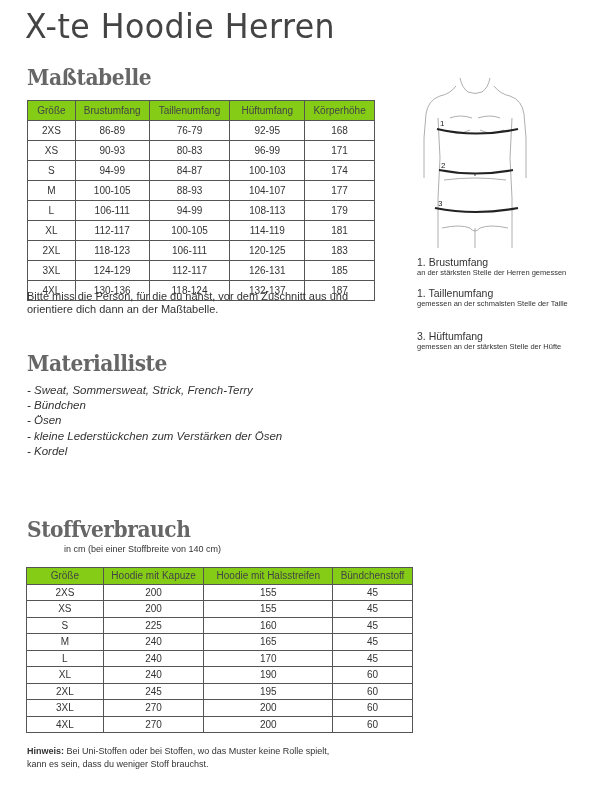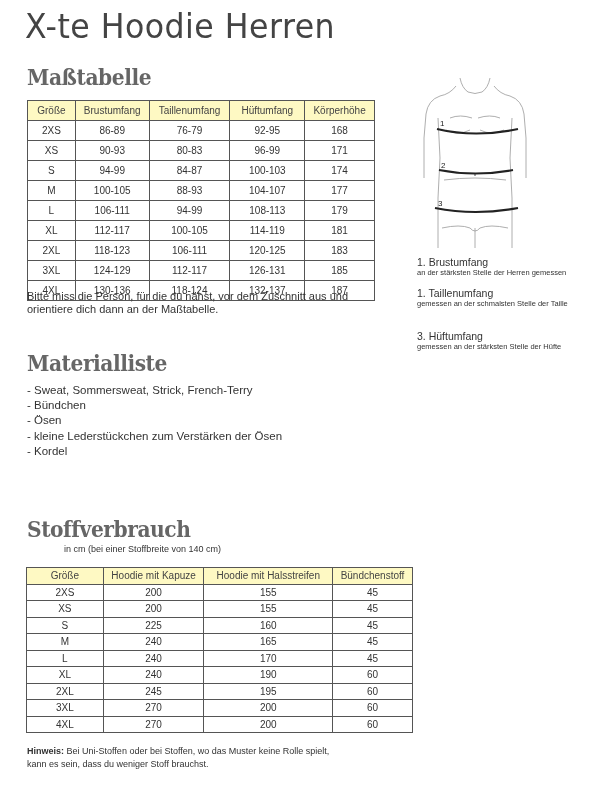--- a/index.html
+++ b/index.html
@@ -1,30 +1,30 @@
 <!DOCTYPE html>
 <html><head>
 <meta charset="utf-8">
 <style>
   html, body { margin: 0; padding: 0; background: #ffffff; }
   body { width: 600px; height: 787px; position: relative; overflow: hidden; font-family: "Liberation Sans", sans-serif; color: #333; }
   .title { position: absolute; left: 25px; top: 6px; font-family: "DejaVu Sans", sans-serif; font-weight: 200; font-size: 34px; letter-spacing: 0.5px; color: #444; -webkit-text-stroke: 0px; font-weight: normal; transform: scaleX(0.93); transform-origin: left top; }
   .section-h { position: absolute; font-family: "DejaVu Serif", serif; font-weight: bold; color: #666; font-size: 22px; letter-spacing: -0.5px; transform: scaleX(0.92); transform-origin: left top; }
   table.grid { position: absolute; border-collapse: collapse; font-size: 10px; color: #333; }
   table.grid td, table.grid th { border: 1px solid #555; text-align: center; padding: 0; font-weight: normal; }
-  table.grid th { background: #fef9c3; color: #444; }
+  table.grid th { background: #84cc16; color: #444; }
   .t1 { left: 27px; top: 100px; width: 348px; }
   .t1 th, .t1 td { height: 19px; }
   .t2 { left: 26px; top: 567px; width: 387px; }
   .t2 th, .t2 td { height: 15.5px; }
   .note { position: absolute; font-size: 11px; line-height: 13px; color: #333; }
   .legend { position: absolute; left: 417px; }
   .legend .lt { font-size: 10.5px; color: #333; line-height: 12px; }
   .legend .ls { font-size: 7.5px; color: #333; line-height: 10px; }
-  .mat-list { position: absolute; left: 27px; top: 383px; font-size: 11.5px; line-height: 15.2px; color: #333; margin: 0; padding: 0; list-style: none; }
+  .mat-list { position: absolute; left: 27px; top: 383px; font-size: 11.5px; line-height: 15.2px; color: #333; margin: 0; padding: 0; list-style: none; font-style: italic; }
   .sub { position: absolute; left: 27px; top: 544px; font-size: 9px; color: #333; margin-left: 37px; }
   .figure { position: absolute; left: 420px; top: 78px; }
 </style>
 </head>
 <body>
 
 <div class="title">X-te Hoodie Herren</div>
 
 <div class="section-h" style="left:27px; top:64px;">Maßtabelle</div>
 

